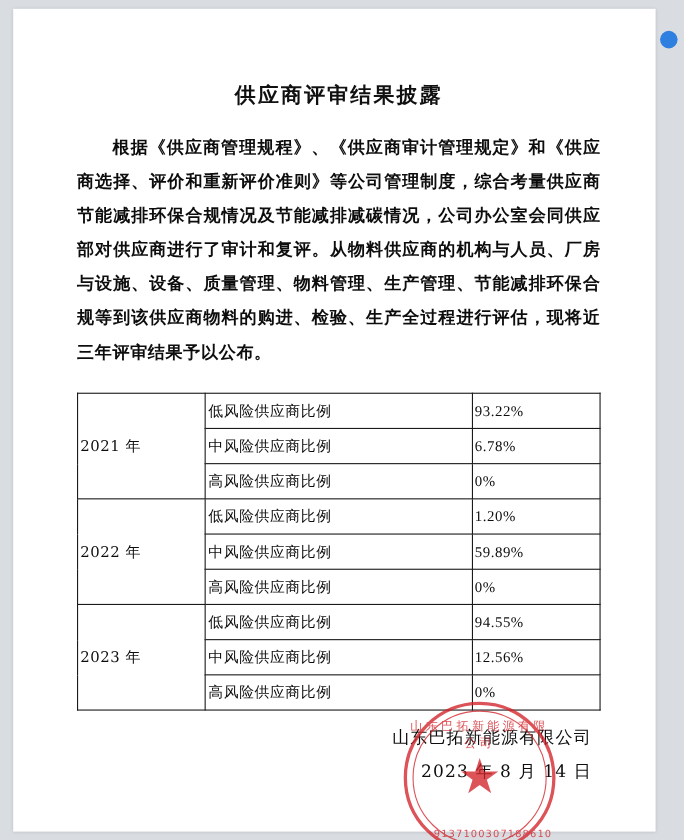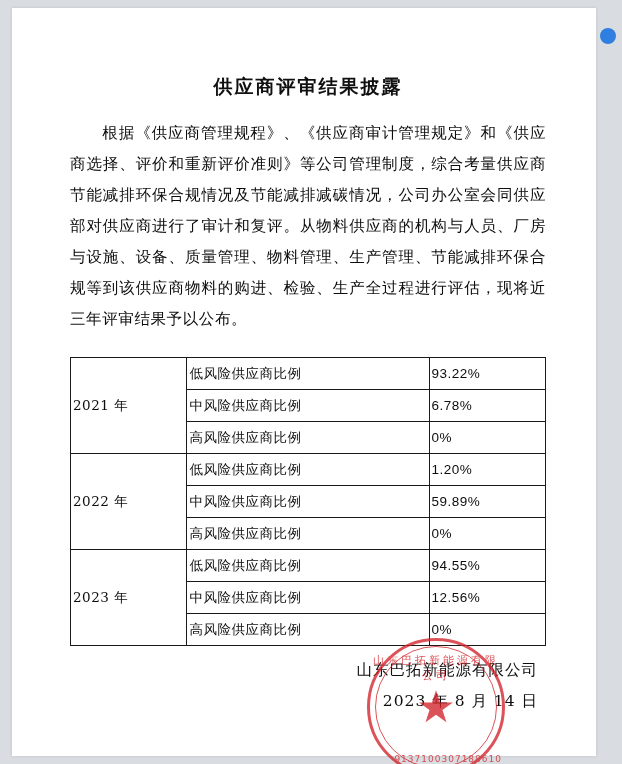--- a/index.html
+++ b/index.html
@@ -56,20 +56,21 @@
     margin-bottom: 18px;
   }
   .para {
     margin: 0 54px;
     font-size: 15.5px;
     line-height: 31px;
     color: #0d0d0d;
     text-align: justify;
     text-justify: inter-ideograph;
     letter-spacing: 0.6px;
+    font-weight: bold;
   }
   .para .indent {
     display: inline-block;
     width: 32px;
   }
   table.result-table {
     margin: 22px auto 0 auto;
     border-collapse: collapse;
     width: 476px;
     table-layout: fixed;
@@ -84,21 +85,21 @@
     letter-spacing: 0.5px;
   }
   td.year-cell {
     width: 108px;
   }
   td.label-cell {
     width: 230px;
   }
   td.value-cell {
     width: 108px;
-    font-family: Liberation Sans, sans-serif;
+    font-family: Liberation Serif, serif;
     font-size: 13px;
   }
   .note {
     margin: 22px 54px 0 54px;
     font-size: 15px;
     line-height: 30px;
     color: #0d0d0d;
     letter-spacing: 0.5px;
   }
   .note .indent {

